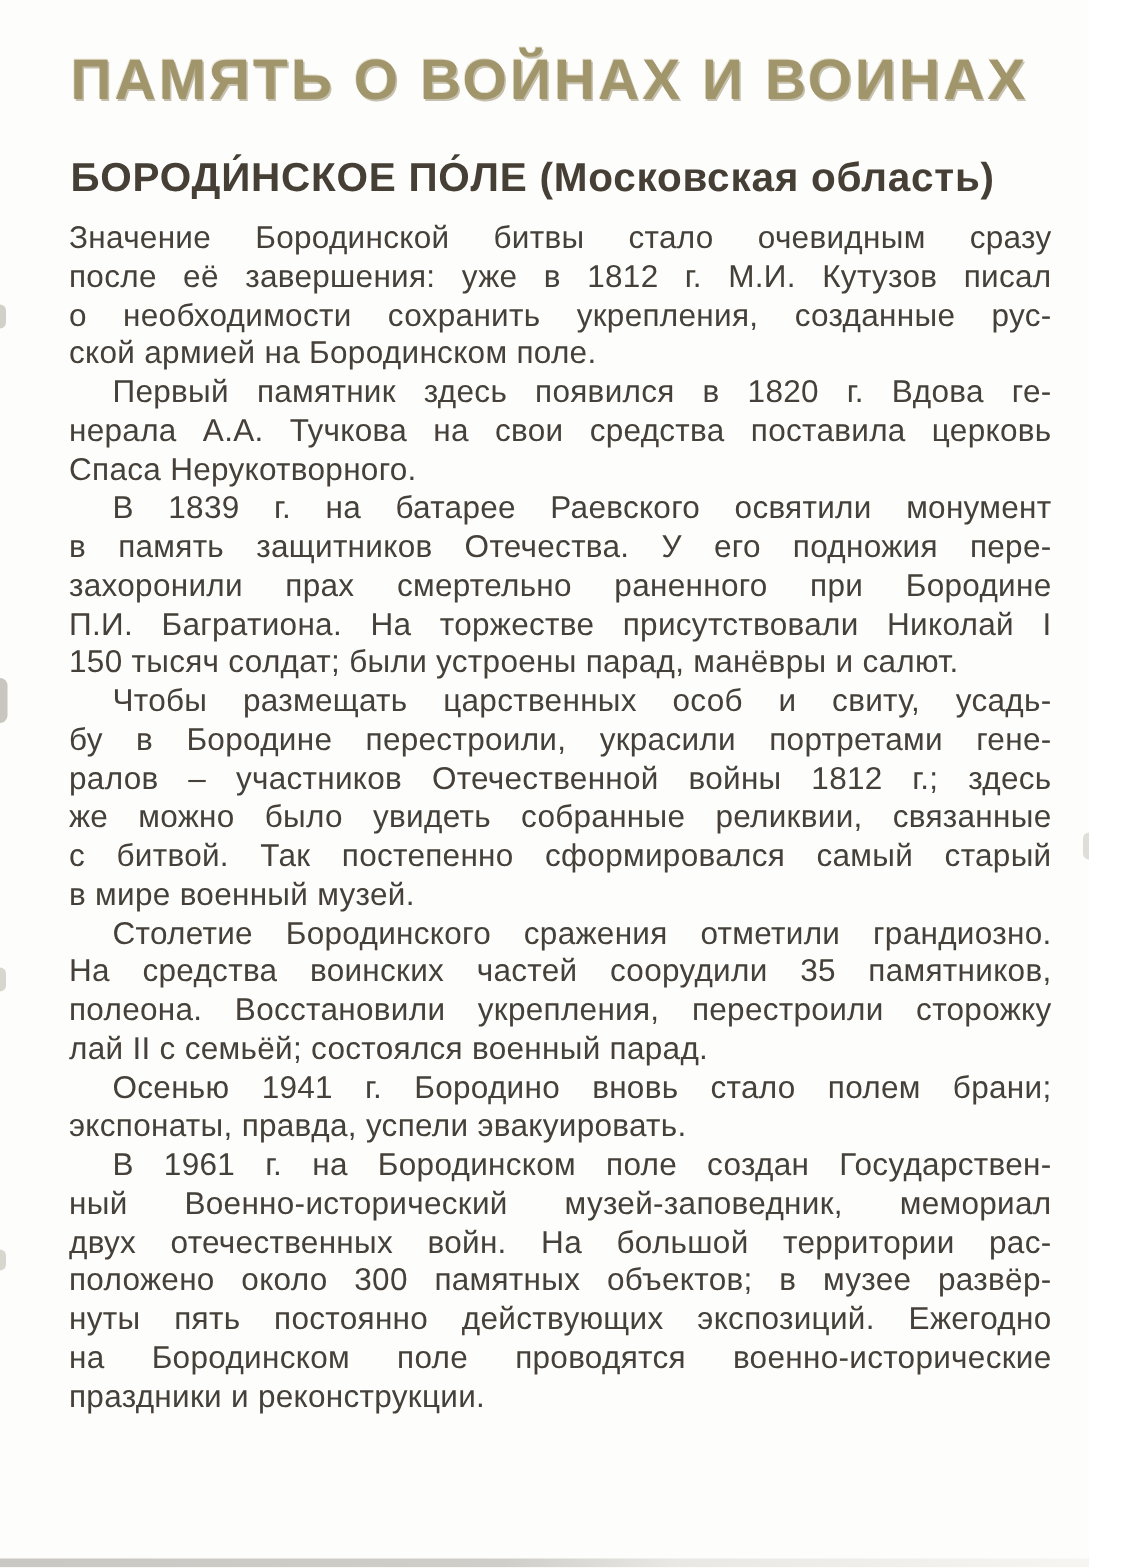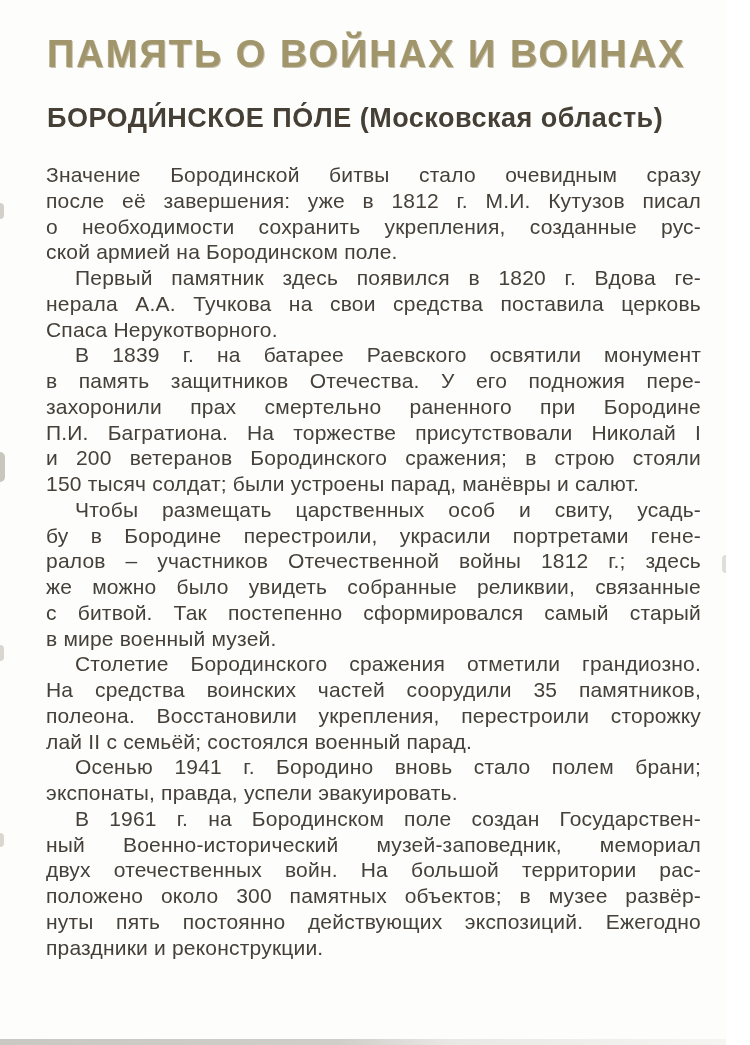--- a/index.html
+++ b/index.html
@@ -36,21 +36,21 @@
     margin: 0;
     font-size: 27px;
     font-weight: bold;
     letter-spacing: 0.5px;
     text-align: left;
     color: var(--subtitle-color, #453f36);
   }
   .article {
     position: absolute;
     left: 46px;
-    top: 162px;
+    top: 146px;
     width: 655px;
     font-size: 21px;
     color: var(--body-color, #45413a);
     letter-spacing: 0.2px;
   }
   .line {
     height: 25.76px;
     line-height: 25.76px;
     text-align: justify;
     text-align-last: justify;
@@ -95,39 +95,39 @@
       <div class="line">после её завершения: уже в 1812 г. М.И. Кутузов писал</div>
       <div class="line">о необходимости сохранить укрепления, созданные рус-</div>
       <div class="line last">ской армией на Бородинском поле.</div>
       <div class="line indent">Первый памятник здесь появился в 1820 г. Вдова ге-</div>
       <div class="line">нерала А.А. Тучкова на свои средства поставила церковь</div>
       <div class="line last">Спаса Нерукотворного.</div>
       <div class="line indent">В 1839 г. на батарее Раевского освятили монумент</div>
       <div class="line">в память защитников Отечества. У его подножия пере-</div>
       <div class="line">захоронили прах смертельно раненного при Бородине</div>
       <div class="line">П.И. Багратиона. На торжестве присутствовали Николай I</div>
-      <div class="line">и 200 ветеранов Бородинского сражения; в строю стояли</div>
       <div class="line last">150 тысяч солдат; были устроены парад, манёвры и салют.</div>
       <div class="line indent">Чтобы размещать царственных особ и свиту, усадь-</div>
       <div class="line">бу в Бородине перестроили, украсили портретами гене-</div>
       <div class="line">ралов – участников Отечественной войны 1812 г.; здесь</div>
       <div class="line">же можно было увидеть собранные реликвии, связанные</div>
       <div class="line">с битвой. Так постепенно сформировался самый старый</div>
       <div class="line last">в мире военный музей.</div>
       <div class="line indent">Столетие Бородинского сражения отметили грандиозно.</div>
       <div class="line">На средства воинских частей соорудили 35 памятников,</div>
       <div class="line">полеона. Восстановили укрепления, перестроили сторожку</div>
       <div class="line last">лай II с семьёй; состоялся военный парад.</div>
       <div class="line indent">Осенью 1941 г. Бородино вновь стало полем брани;</div>
       <div class="line last">экспонаты, правда, успели эвакуировать.</div>
       <div class="line indent">В 1961 г. на Бородинском поле создан Государствен-</div>
       <div class="line">ный Военно-исторический музей-заповедник, мемориал</div>
       <div class="line">двух отечественных войн. На большой территории рас-</div>
       <div class="line">положено около 300 памятных объектов; в музее развёр-</div>
       <div class="line">нуты пять постоянно действующих экспозиций. Ежегодно</div>
+      <div class="line">на Бородинском поле проводятся военно-исторические</div>
       <div class="line last">праздники и реконструкции.</div>
     </div>
 
   <div class="artifact smudge-1"></div>
   <div class="artifact smudge-2"></div>
   <div class="artifact smudge-3"></div>
   <div class="artifact smudge-4"></div>
   <div class="artifact smudge-5"></div>
   <div class="artifact bottom-edge"></div>
 

